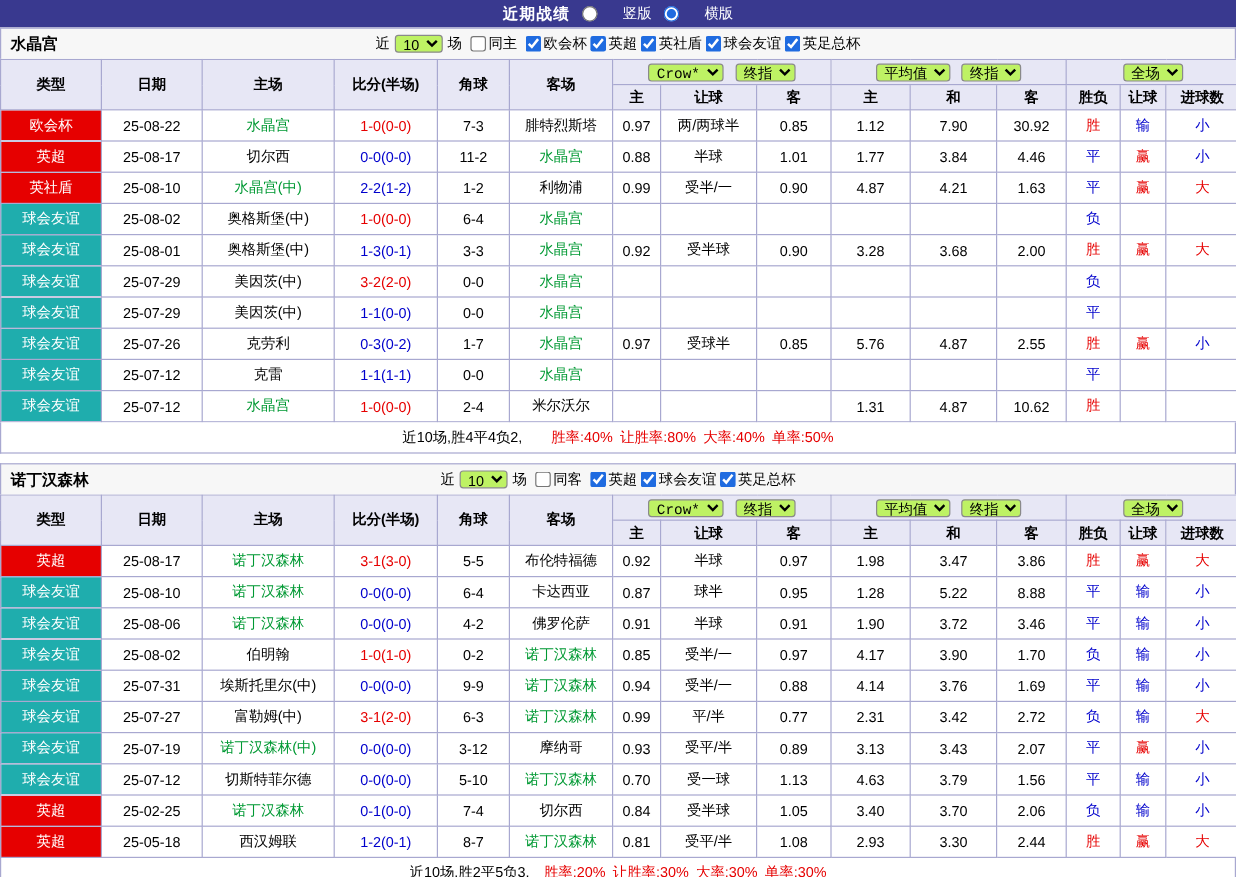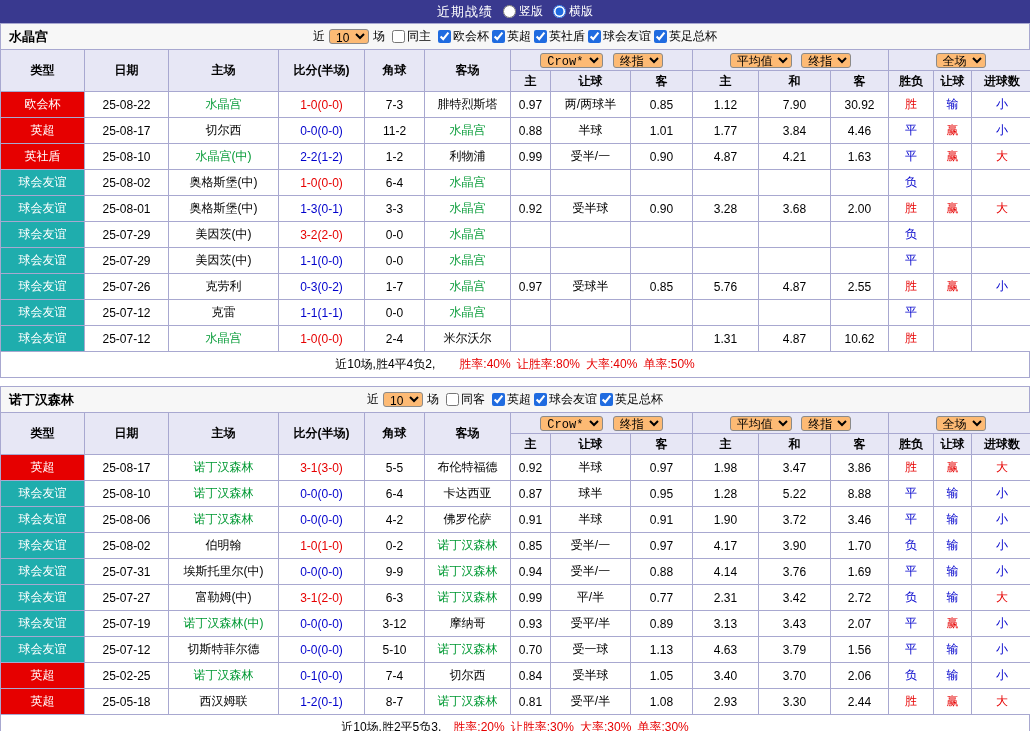--- a/index.html
+++ b/index.html
@@ -13,22 +13,22 @@
   
   .titlebar {
     height:23px;
     background:#39398f;
     display:flex;
     align-items:center;
     justify-content:center;
     gap:10px;
     color:#fff;
   }
-  .tb-title { font-weight:normal; font-size:13px; letter-spacing:1px; }
-  .tb-radio { display:inline-flex; align-items:center; gap:3px; cursor:pointer; font-size:12px; }
+  .tb-title { font-weight:bold; font-size:13px; letter-spacing:1px; }
+  .tb-radio { display:inline-flex; align-items:center; gap:21px; cursor:pointer; font-size:12px; }
   input[type=radio], input[type=checkbox] { accent-color:#1f6be0; margin:0; width:13px; height:13px; }
 
   
   .section { width:1030px; }
   .section + .section { margin-top:8px; }
   .section-bar {
     height:26px;
     position:relative;
     display:flex;
     align-items:center;
@@ -43,21 +43,21 @@
     font-size:13px;
     color:#000;
   }
   .filters { margin:0 auto; display:flex; align-items:center; gap:4px; }
   .chk { display:inline-flex; align-items:center; gap:2px; margin-left:3px; cursor:pointer; }
   .chk-list { display:inline-flex; align-items:center; }
   select {
     font-size:12px;
     height:15px;
     border:1px solid #8a8a8a;
-    background:#fdba74;
+    background:#bef264;
     border-radius:3px;
     padding:0 2px;
   }
 
   
   table.grid { width:100%; border-collapse:collapse; table-layout:fixed; }
   .grid th, .grid td {
     border:1px solid #a8a8d0;
     text-align:center;
     vertical-align:middle;

